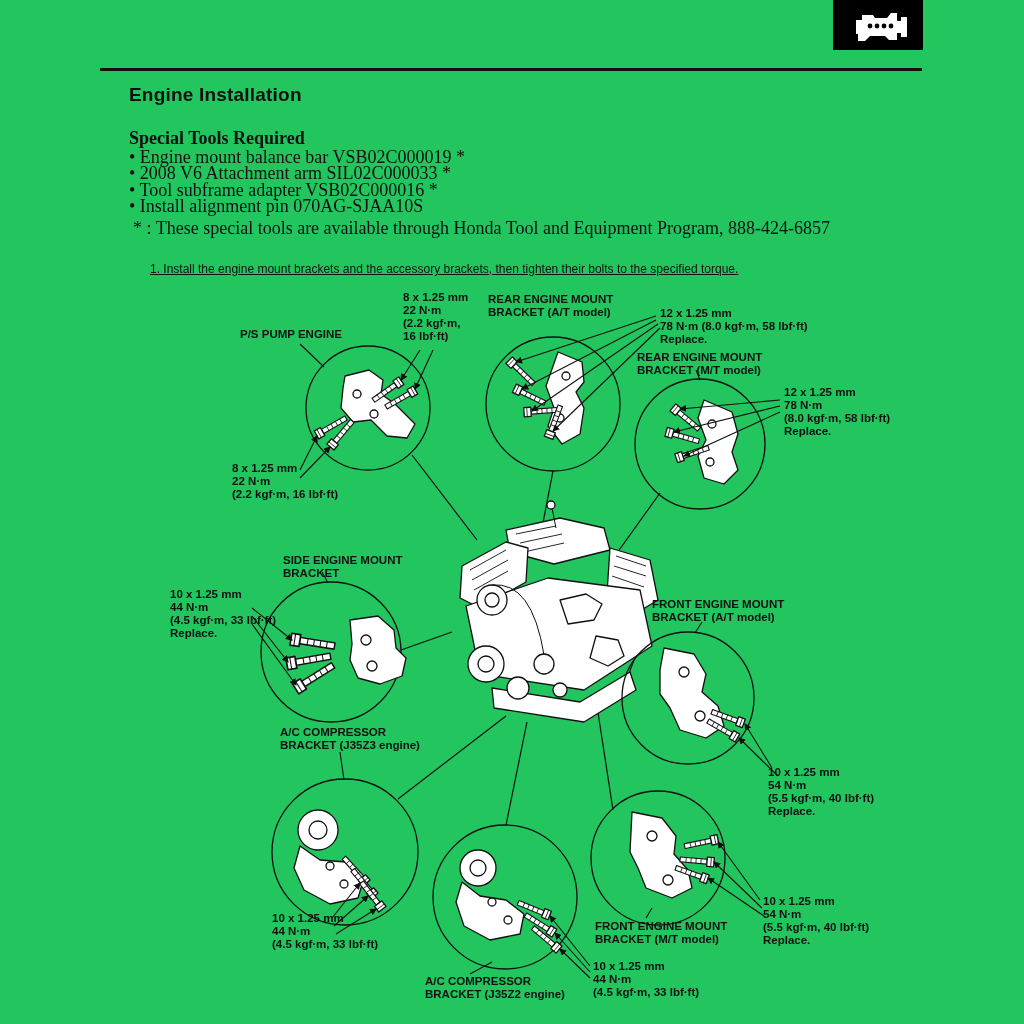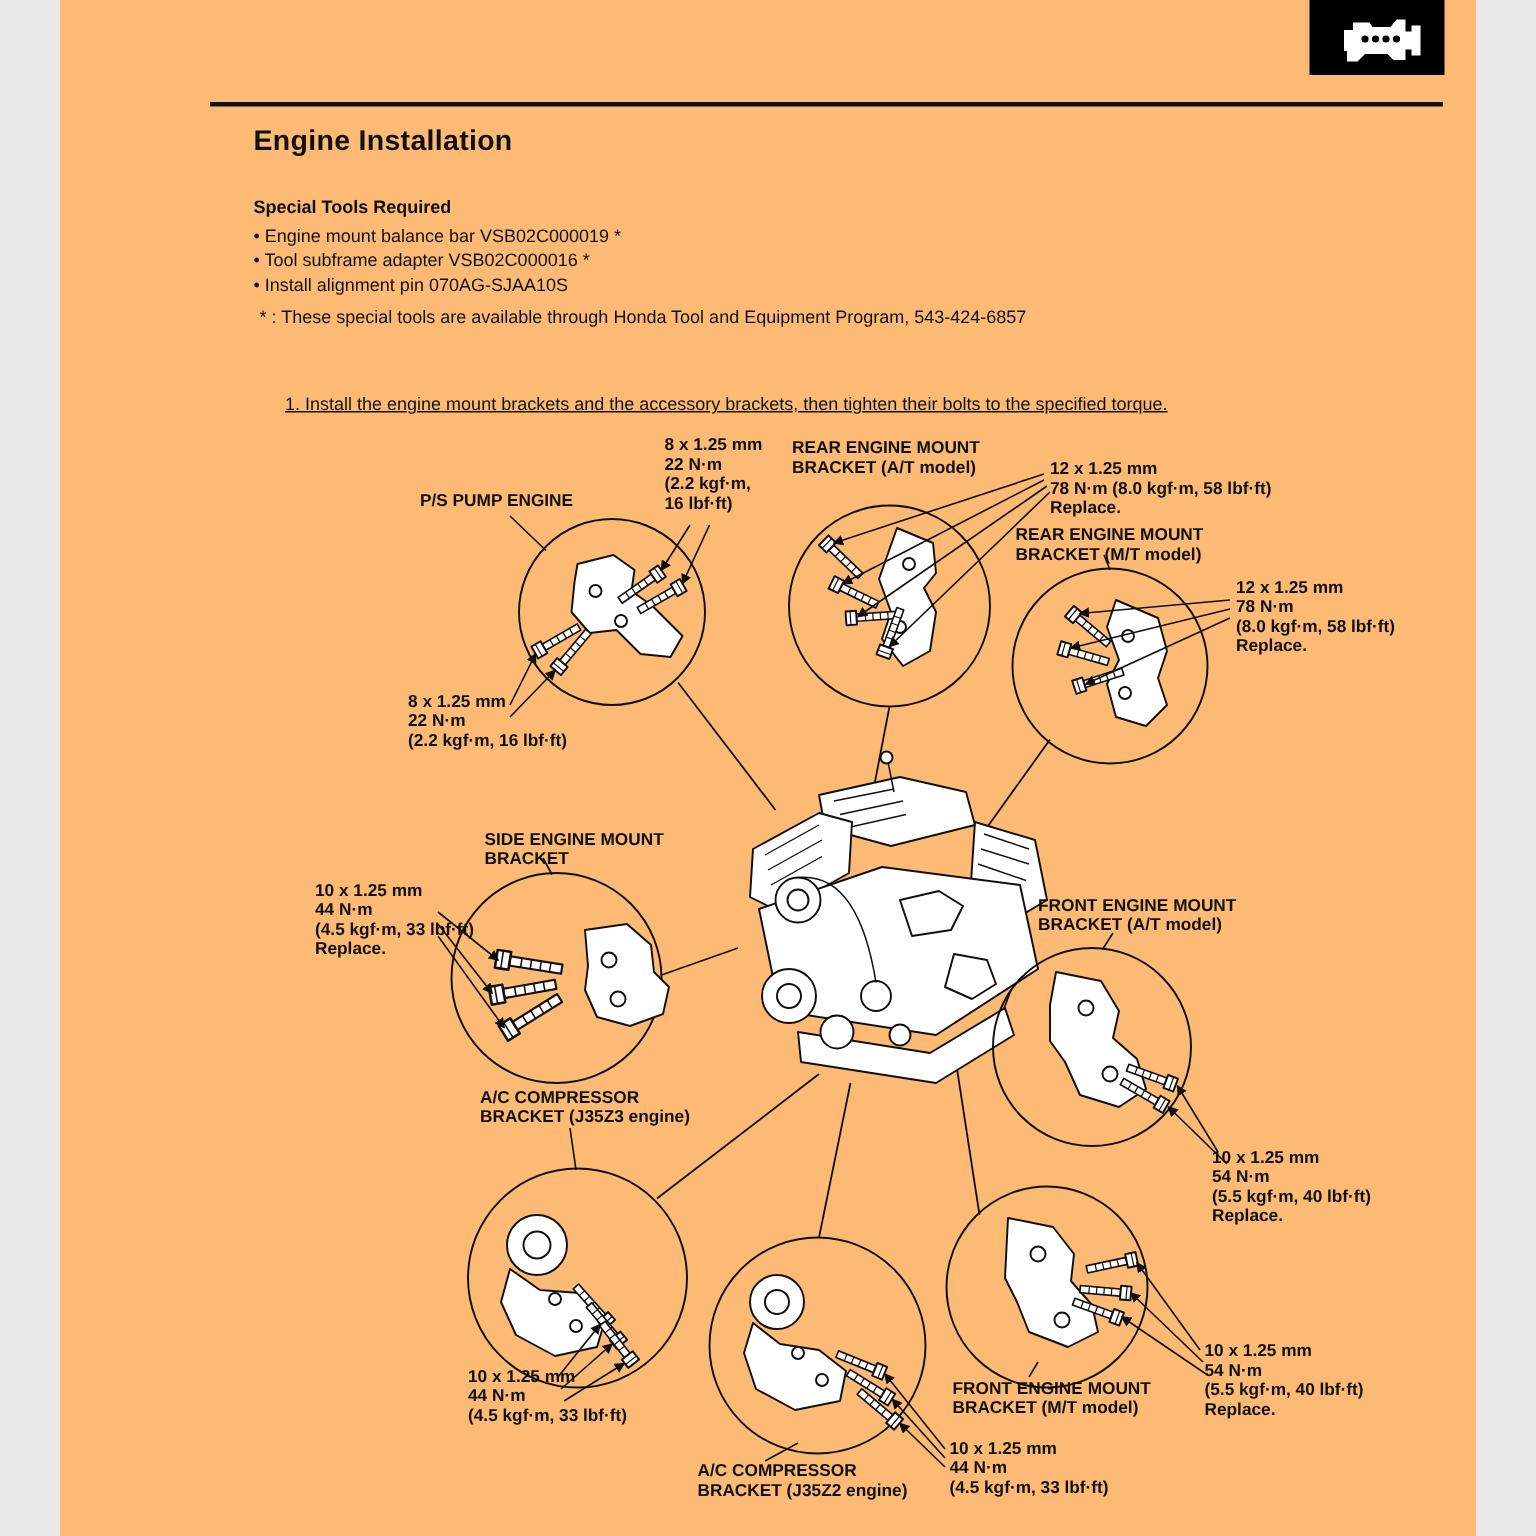--- a/index.html
+++ b/index.html
@@ -1,24 +1,24 @@
 <!DOCTYPE html>
 <html><head>
 <meta charset="utf-8">
 <style>
   html,body{margin:0;padding:0;background:#e8e8e8;}
   .page{
-    position:relative;width:944px;height:1024px;background:#fdba74;
+    position:relative;width:1024px;height:1024px;background:#22c55e;
     font-family:"Liberation Sans","DejaVu Sans",sans-serif;color:#101010;
     overflow:hidden;margin:0 auto;
   }
   .rule{position:absolute;left:100px;top:68px;width:822px;height:3px;background:#101010;}
   .icon-box{position:absolute;left:833px;top:0;width:90px;height:50px;background:#000;display:flex;align-items:center;justify-content:center;}
   .page-title{position:absolute;left:129px;top:84px;font-size:19px;font-weight:bold;letter-spacing:.2px;}
-  .tools{position:absolute;left:129px;top:130px;font-size:12px;line-height:16.5px;}
+  .tools{position:absolute;left:129px;top:130px;font-size:18px;line-height:16.5px;font-family:Liberation Serif, serif;}
   .tools .heading{font-weight:bold;margin-bottom:2px;}
   .tools .footnote{margin-top:5px;padding-left:4px;}
   .step{position:absolute;left:150px;top:262px;font-size:12px;text-decoration:underline;}
   .art{position:absolute;left:0;top:0;z-index:1;}
   .dlabel{
     position:absolute;z-index:2;font-weight:bold;font-size:11.5px;line-height:13px;
     white-space:pre-line;color:#101010;
   }
 </style>
 </head>
@@ -35,23 +35,24 @@
       <circle cx="45" cy="21" r="2.4" fill="#000"></circle>
     </svg>
   </div>
   <div class="rule"></div>
 
   <div class="page-title">Engine Installation</div>
 
   <div class="tools">
     <div class="heading">Special Tools Required</div>
     <div>• Engine mount balance bar VSB02C000019 *</div>
+    <div>• 2008 V6 Attachment arm SIL02C000033 *</div>
     <div>• Tool subframe adapter VSB02C000016 *</div>
     <div>• Install alignment pin 070AG-SJAA10S</div>
-    <div class="footnote">* : These special tools are available through Honda Tool and Equipment Program, 543-424-6857</div>
+    <div class="footnote">* : These special tools are available through Honda Tool and Equipment Program, 888-424-6857</div>
   </div>
 
   <div class="step">1.  Install the engine mount brackets and the accessory brackets, then tighten their bolts to the specified torque.</div>
 
   <svg class="art" width="1024" height="1024" viewBox="0 0 1024 1024">
     <defs>
       <marker id="arr" viewBox="0 0 10 10" refX="8.5" refY="5" markerWidth="6.5" markerHeight="6.5" orient="auto">
         <path d="M0,0 L10,5 L0,10 z" fill="#101010"></path>
       </marker>
       <g id="bolt">

